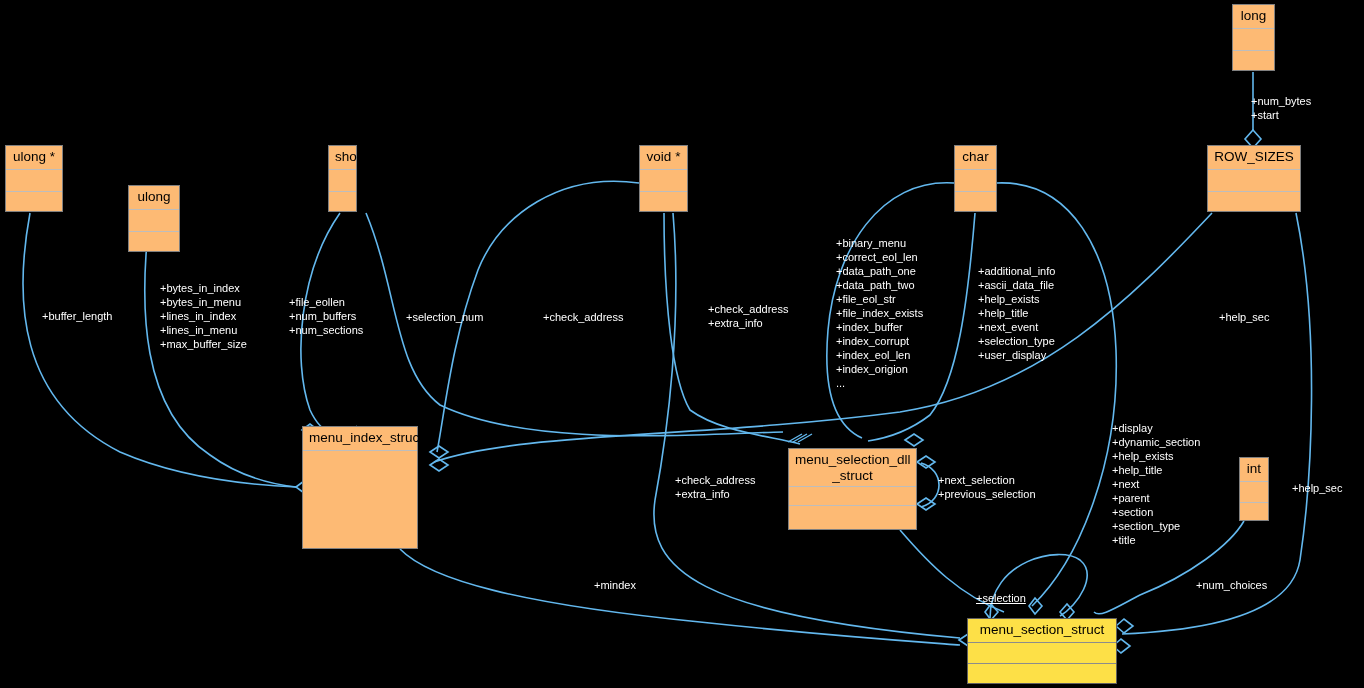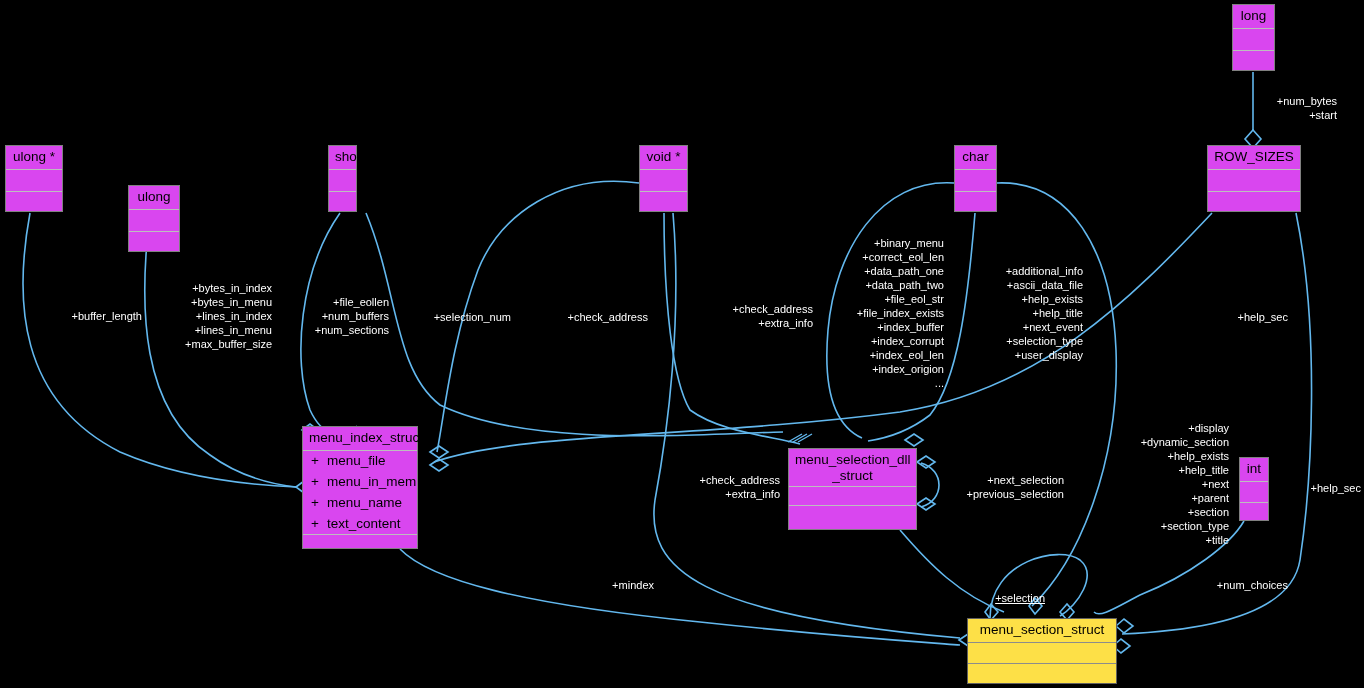--- a/index.html
+++ b/index.html
@@ -8,21 +8,21 @@
     width:1364px;height:688px;
     background:#000;
     overflow:hidden;
     font-family:"Liberation Sans", sans-serif;
   }
   svg.edges{position:absolute;left:0;top:0;width:1364px;height:688px;}
   .node{
     position:absolute;
     box-sizing:border-box;
     border:1px solid #808080;
-    background:#d946ef;
+    background:#fdba74;
     color:#000000;
     font-size:13.5px;
     line-height:1.25;
   }
   .node.hl{background:#fde047;border-color:#606060;}
   .node .title{
     padding:3px 6px 3px 6px;
     text-align:center;
     white-space:nowrap;
     border-bottom:1px solid #bdbdbd;
@@ -39,21 +39,21 @@
     text-align:left;
     font-size:13.5px;
   }
   .node .attr .vis{display:inline-block;width:16px;}
   .edgelabel{
     position:absolute;
     color:#ffffff;
     font-size:11px;
     line-height:14px;
     white-space:pre;
-    text-align:right;
+    text-align:left;
     letter-spacing:0px;
   }
 </style>
 </head>
 <body>
 
 <div id="canvas">
 
   <svg class="edges" viewBox="0 0 1364 688" xmlns="http://www.w3.org/2000/svg">
     <g fill="none" stroke="#63b8ee" stroke-width="1.6">
@@ -165,26 +165,20 @@
   </div>
 
   <div class="node" style="left:1239px;top:457px;width:30px;height:64px;">
     <div class="title">int</div>
     <div class="sec" style="height:20px"></div>
     <div class="sec last" style="height:20px"></div>
   </div>
 
   <div class="node" style="left:302px;top:426px;width:116px;height:123px;">
     <div class="title">menu_index_struct</div>
-    <div class="sec">
-      <div class="attr"><span class="vis">+</span><span>menu_file</span></div>
-      <div class="attr"><span class="vis">+</span><span>menu_in_mem</span></div>
-      <div class="attr"><span class="vis">+</span><span>menu_name</span></div>
-      <div class="attr"><span class="vis">+</span><span>text_content</span></div>
-    </div>
     <div class="sec last" style="height:24px"></div>
   </div>
 
   <div class="node" style="left:788px;top:448px;width:129px;height:82px;">
     <div class="title" style="line-height:1.15"><span style="white-space:pre-line">menu_selection_dll
 _struct</span></div>
     <div class="sec" style="height:18px"></div>
     <div class="sec last" style="height:25px"></div>
   </div>
 

